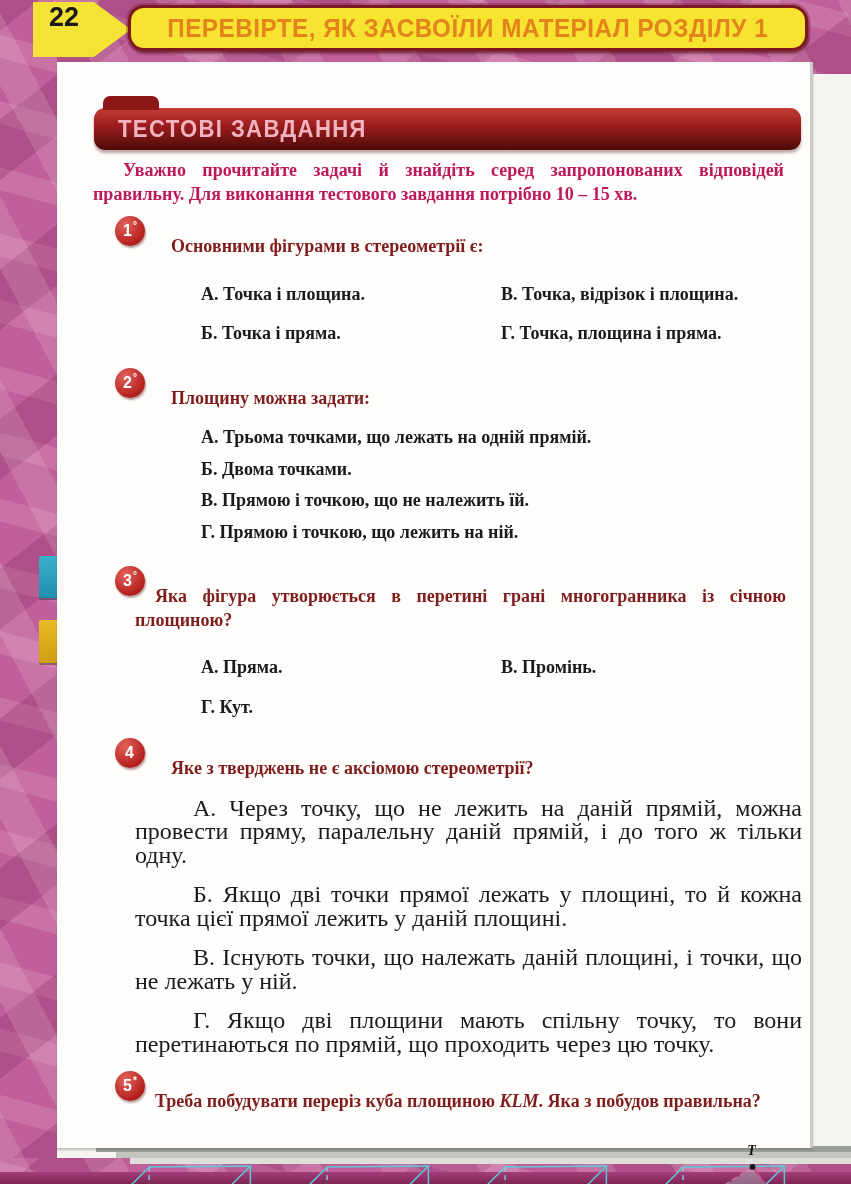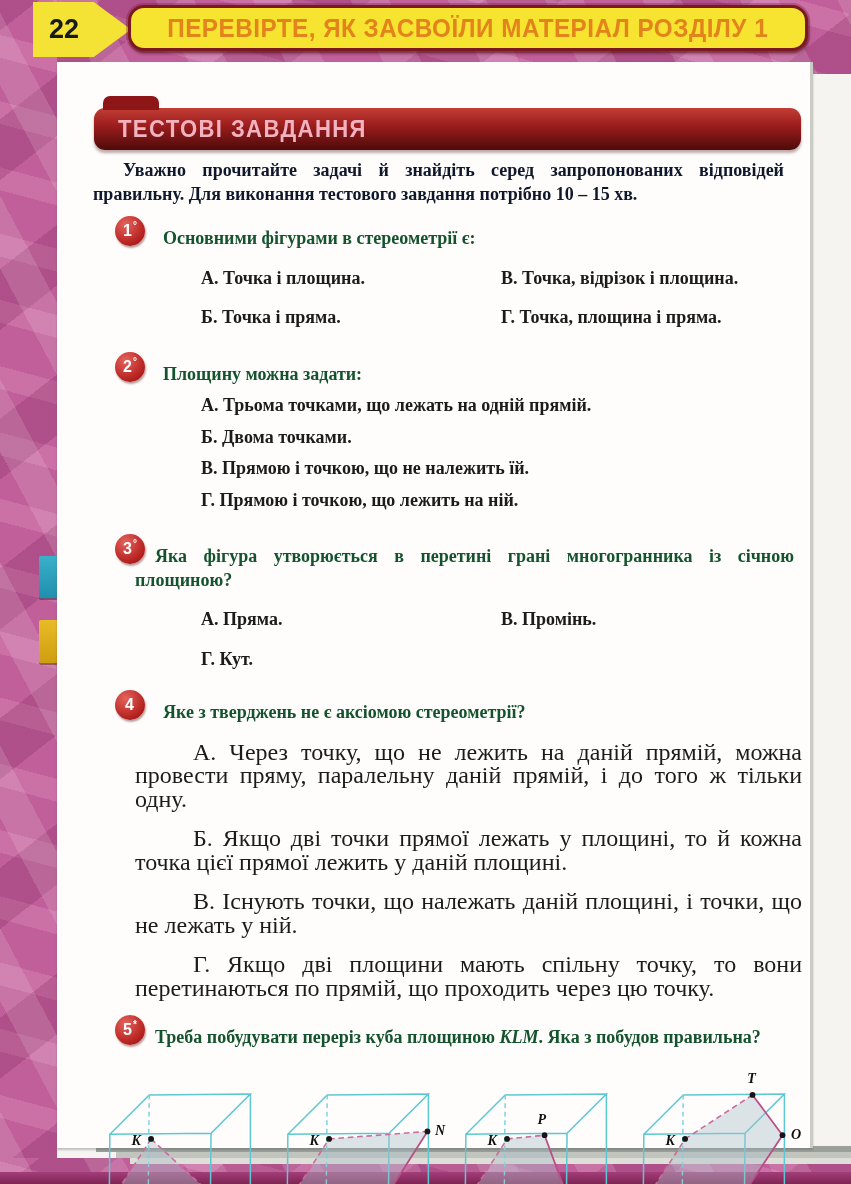--- a/index.html
+++ b/index.html
@@ -26,21 +26,21 @@
   .stack.s3{left:130px;top:1158px;width:721px;background:#dddfd8;}
 
   
   .tab{position:absolute;width:20px;border-radius:2px;}
   .tab-blue{left:39px;top:556px;height:42px;background:linear-gradient(180deg,#3ab0c9,#1f8fae);box-shadow:0 2px 0 rgba(20,40,50,.45);}
   .tab-yellow{left:39px;top:620px;height:43px;background:linear-gradient(180deg,#e8bc25,#cf9d12);box-shadow:0 2px 0 rgba(70,50,5,.45);}
 
   
   .flag{position:absolute;left:33px;top:2px;width:98px;height:55px;background:#f4e334;
         clip-path:polygon(0 0,62% 0,100% 50%,62% 100%,0 100%);
-        display:flex;align-items:center;filter:drop-shadow(3px 3px 0 rgba(45,25,10,.55));
+        display:flex;filter:drop-shadow(3px 3px 0 rgba(45,25,10,.55));
         font:700 27px "Liberation Sans",sans-serif;color:#191919;}
   .flag span{padding-left:16px;}
   .header-banner{position:absolute;left:128px;top:5px;width:680px;height:46px;box-sizing:border-box;
         background:#f6e431;border:3px solid #7c1822;border-radius:16px;
         display:flex;align-items:center;justify-content:center;
         box-shadow:0 0 0 2px rgba(110,20,30,.30),1px 3px 3px rgba(60,10,15,.45);}
   .header-banner span{font:700 25px "Liberation Sans",sans-serif;color:#e2831c;letter-spacing:.5px;transform:scaleX(.97);white-space:nowrap;}
 
   
   .page{position:absolute;left:57px;top:62px;width:756px;height:1086px;box-sizing:border-box;
@@ -50,31 +50,31 @@
   
   .section-banner{position:relative;margin:46px 1px 0 1px;height:42px;border-radius:11px;
         background:linear-gradient(180deg,#c23d35 0%,#9c1d1d 42%,#4e0a0a 100%);
         box-shadow:0 3px 3px rgba(70,15,15,.35);display:flex;align-items:center;}
   .section-banner::before{content:"";position:absolute;left:9px;top:-12px;width:56px;height:14px;
         background:#8d1616;border-radius:7px 7px 0 0;}
   .section-banner span{padding-left:26px;font:700 24px "Liberation Sans",sans-serif;
         color:#f2b3c1;letter-spacing:1.5px;transform:scaleX(.92);transform-origin:left center;white-space:nowrap;}
 
   
-  .intro{margin:9px 18px 0 0;font-size:18px;line-height:23.5px;font-weight:700;color:#0f172a;
+  .intro{margin:9px 18px 0 0;font-size:18px;line-height:23.5px;font-weight:700;color:#be185d;
          text-align:justify;text-indent:30px;}
   .question{display:flex;align-items:flex-start;}
   .q1{margin-top:13px;} .q2{margin-top:17px;} .q3{margin-top:17px;} .q4{margin-top:14px;} .q5{margin-top:18px;}
   .badge{flex:0 0 auto;width:30px;height:30px;margin:-3px 0 0 22px;border-radius:50%;
         background:radial-gradient(circle at 35% 28%,#e4635c,#b5211f 68%,#881111);
         color:#fff;display:flex;align-items:center;justify-content:center;
         font:700 16px "Liberation Sans",sans-serif;box-shadow:1px 2px 2px rgba(80,10,10,.4);}
   .badge sup{font-size:10px;line-height:1;align-self:flex-start;margin:5px 0 0 1px;}
   .q-body{flex:1;margin-left:10px;min-width:0;}
-  .q-title{margin:8px;font-size:18px;line-height:23.5px;font-weight:700;color:#14532d;text-align:justify;}
+  .q-title{margin:16px;font-size:18px;line-height:23.5px;font-weight:700;color:#7f1d1d;text-align:justify;}
   .hang{margin-left:-20px;text-indent:20px;}
   .opts{margin:0 0 0 38px;}
   .opts p{margin:8px;font-size:18px;line-height:23.5px;font-weight:700;color:#1b1b1b;}
   .opts.two-col{display:grid;grid-template-columns:300px 1fr;}
   .opt-par{margin:16px 0 0 -20px;font-size:24px;line-height:23.5px;font-weight:400;color:#1b1b1b;
         text-align:justify;text-indent:58px;}
   .math{font-style:italic;}
 
   
   .figures{display:flex;justify-content:space-between;margin-top:4px;}

